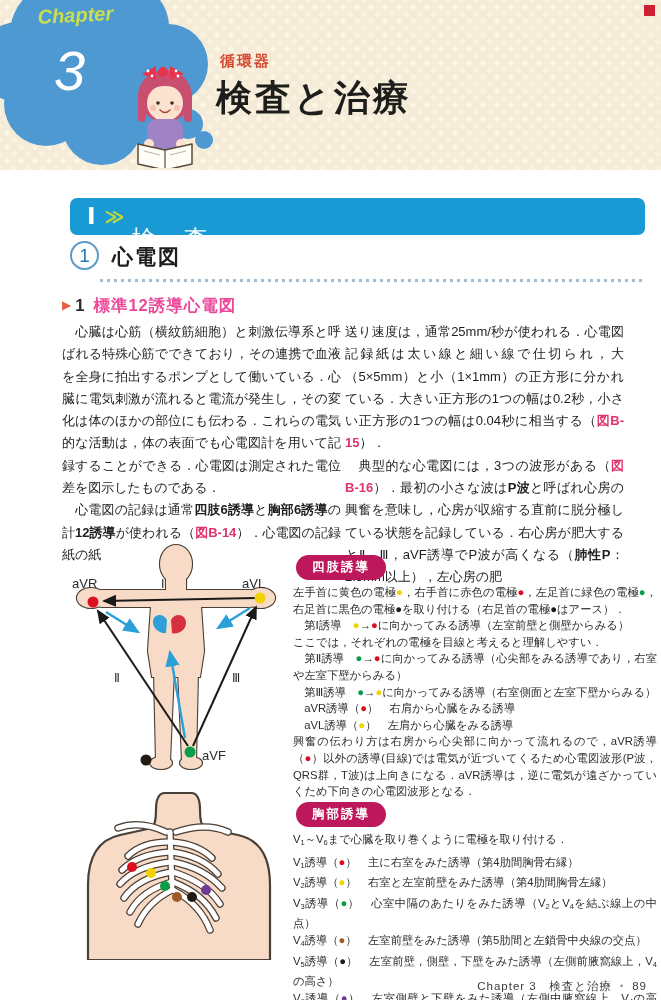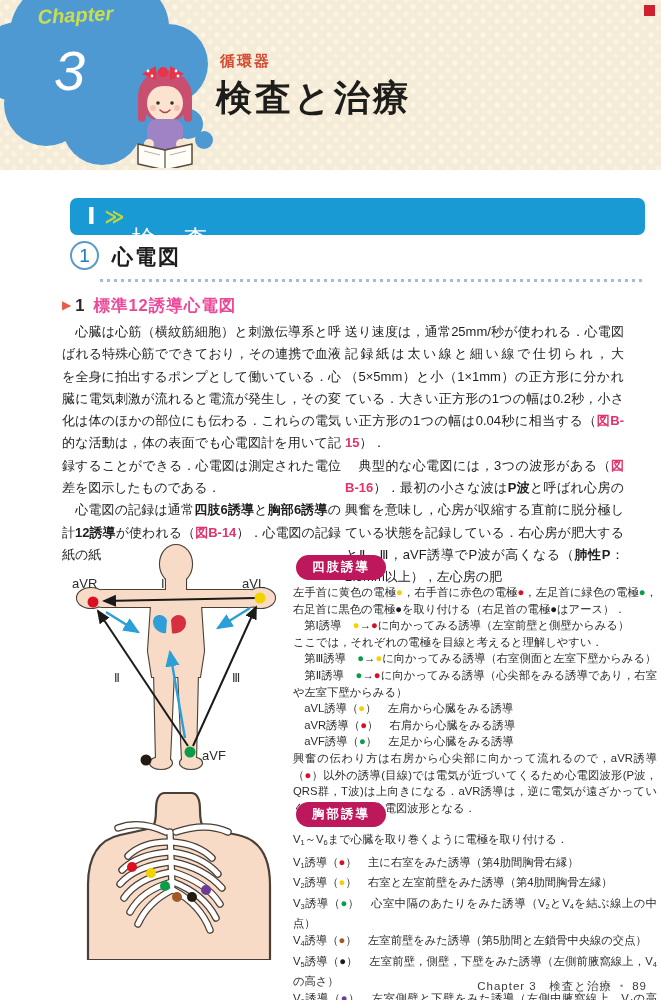--- a/index.html
+++ b/index.html
@@ -187,25 +187,24 @@
     <text x="97" y="58" font-size="12" fill="#2c2c2c">Ⅰ</text>
     <text x="50" y="152" font-size="12" fill="#2c2c2c">Ⅱ</text>
     <text x="168" y="152" font-size="12" fill="#2c2c2c">Ⅲ</text>
   </svg>
 
   <div class="badge badge-limb">四肢誘導</div>
   <div class="fig-text limb-text">
     <p><span>左手首に黄色の電極</span><span class="dy">●</span><span>，右手首に赤色の電極</span><span class="dr">●</span><span>，左足首に緑色の電極</span><span class="dg">●</span><span>，右足首に黒色の電極</span><span class="dk">●</span><span>を取り付ける（右足首の電極</span><span class="dk">●</span><span>はアース）．</span></p>
     <p><span>　第Ⅰ誘導　</span><span class="dy">●</span><span>→</span><span class="dr">●</span><span>に向かってみる誘導（左室前壁と側壁からみる）</span></p>
     <p><span>ここでは，それぞれの電極を目線と考えると理解しやすい．</span></p>
+    <p><span>　第Ⅱ誘導　</span><span class="dg">●</span><span>→</span><span class="dr">●</span><span>に向かってみる誘導（心尖部をみる誘導であり，右室や左室下壁からみる）</span></p>
     <p><span>　第Ⅲ誘導　</span><span class="dg">●</span><span>→</span><span class="dy">●</span><span>に向かってみる誘導（右室側面と左室下壁からみる）</span></p>
-    <p><span>　第Ⅱ誘導　</span><span class="dg">●</span><span>→</span><span class="dr">●</span><span>に向かってみる誘導（心尖部をみる誘導であり，右室や左室下壁からみる）</span></p>
+    <p><span>　aVR誘導（</span><span class="dr">●</span><span>）　右肩から心臓をみる誘導</span></p>
     <p><span>　aVL誘導（</span><span class="dy">●</span><span>）　左肩から心臓をみる誘導</span></p>
-    <p><span>　aVR誘導（</span><span class="dr">●</span><span>）　右肩から心臓をみる誘導</span></p>
-    <p><span>　aVF誘導（</span><span class="dg">●</span><span>）　左足から心臓をみる誘導</span></p>
     <p><span>興奮の伝わり方は右房から心尖部に向かって流れるので，aVR誘導（</span><span class="dr">●</span><span>）以外の誘導(目線)では電気が近づいてくるため心電図波形(P波，QRS群，T波)は上向きになる．aVR誘導は，逆に電気が遠ざかっていくため下向きの心電図波形となる．</span></p>
   </div>
 
   <svg class="chest-svg" width="218" height="170" viewBox="0 0 218 170">
     <path d="M18,170 L18,95 Q18,52 50,45 L82,38 Q86,34 86,20 Q86,4 94,3 L122,3 Q130,4 130,20 Q130,34 134,38 L168,45 Q200,52 200,95 L200,170 Z" fill="#f8dbc6" stroke="#4a3f36" stroke-width="2.2" stroke-linejoin="round"></path>
     <g stroke="#4a3f36" stroke-width="7.5" fill="none" stroke-linecap="round">
       <path d="M100,42 L102,96"></path>
       <path d="M96,42 Q70,30 48,38"></path>
         <path d="M106,42 Q136,32 158,42"></path>
       <path d="M99,52 Q72,52 58,66"></path>

